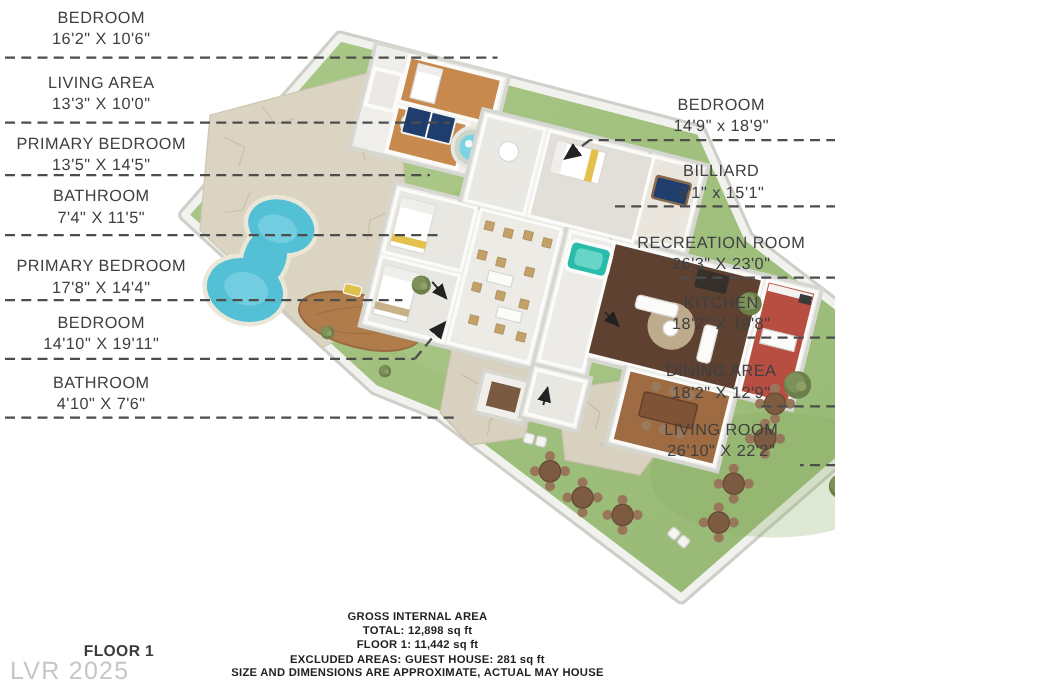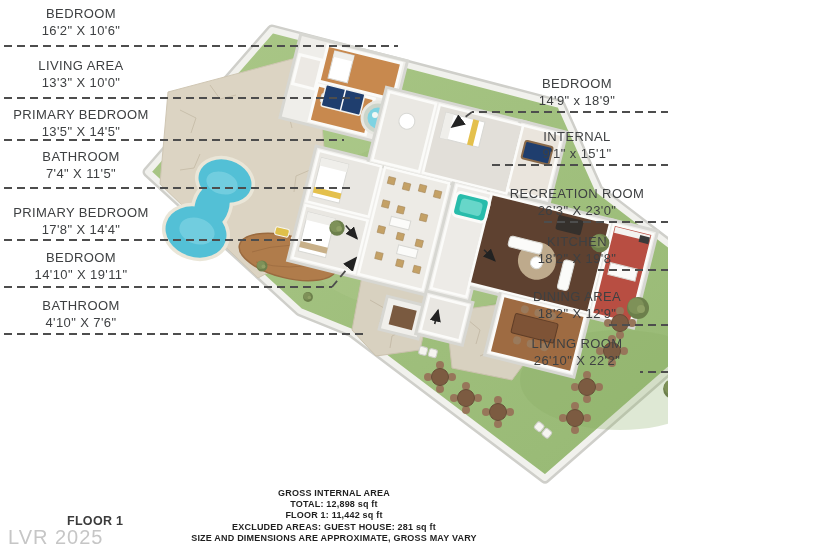--- a/index.html
+++ b/index.html
@@ -280,21 +280,21 @@
   <div class="room-label left" style="top:298px">
     <span class="room-name">BATHROOM</span>
     <span class="room-dims">4'10" X 7'6"</span>
   </div>
 
   <div class="room-label right" style="top:76px">
     <span class="room-name">BEDROOM</span>
     <span class="room-dims">14'9" x 18'9"</span>
   </div>
   <div class="room-label right" style="top:129px">
-    <span class="room-name">INTERNAL</span>
+    <span class="room-name">BILLIARD</span>
     <span class="room-dims">9'1" x 15'1"</span>
   </div>
   <div class="room-label right" style="top:186px">
     <span class="room-name">RECREATION ROOM</span>
     <span class="room-dims">26'3" X 23'0"</span>
   </div>
   <div class="room-label right" style="top:234px">
     <span class="room-name">KITCHEN</span>
     <span class="room-dims">18'2" X 19'8"</span>
   </div>
@@ -305,19 +305,19 @@
   <div class="room-label right" style="top:336px">
     <span class="room-name">LIVING ROOM</span>
     <span class="room-dims">26'10" X 22'2"</span>
   </div>
 
   <div class="footer">
     <div>GROSS INTERNAL AREA</div>
     <div>TOTAL: 12,898 sq ft</div>
     <div>FLOOR 1: 11,442 sq ft</div>
     <div>EXCLUDED AREAS: GUEST HOUSE: 281 sq ft</div>
-    <div>SIZE AND DIMENSIONS ARE APPROXIMATE, GROSS MAY VARY</div>
+    <div>SIZE AND DIMENSIONS ARE APPROXIMATE, ACTUAL MAY HOUSE</div>
   </div>
 
   <div class="corner-floor">FLOOR 1</div>
   <div class="corner-brand">LVR 2025</div>
 
 </div>
 
 </body></html>

